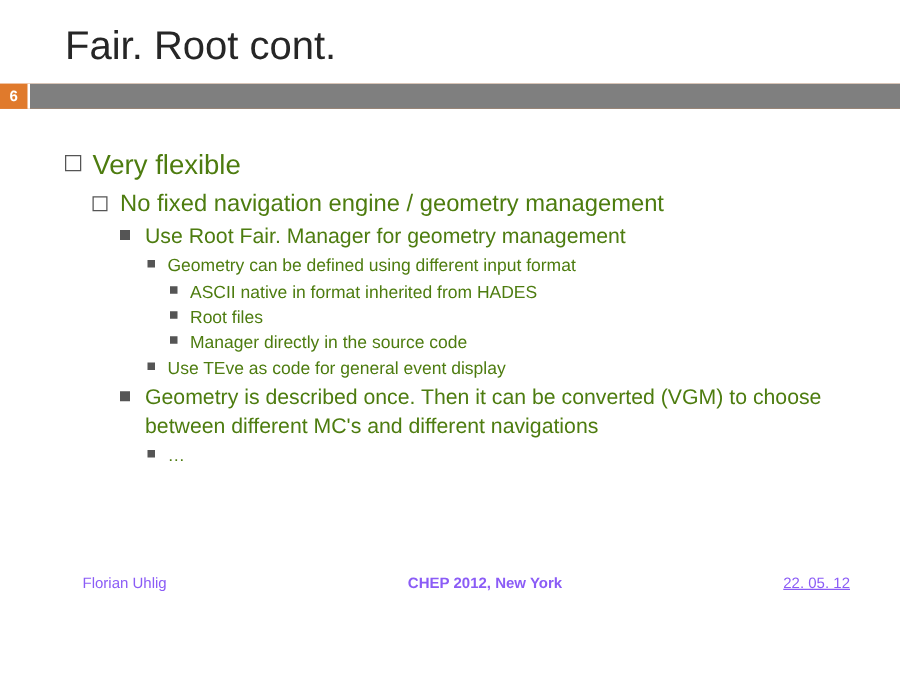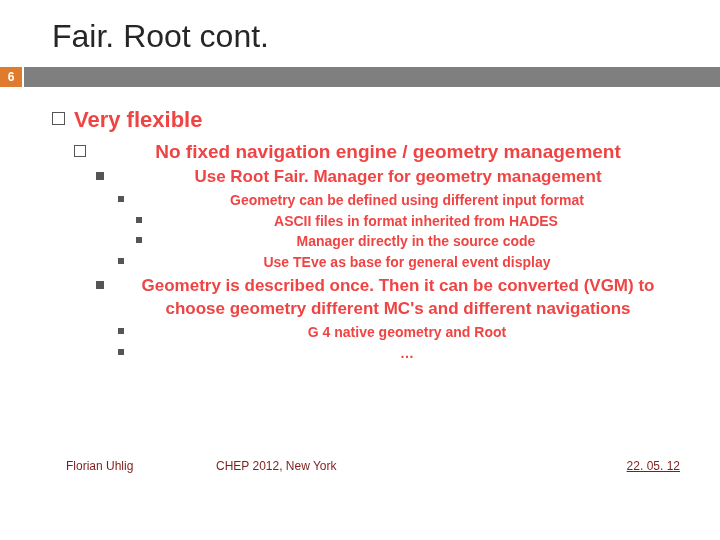--- a/index.html
+++ b/index.html
@@ -2,38 +2,38 @@
 <html><head>
 <meta charset="utf-8">
 <style>
   * { box-sizing: border-box; margin: 0; padding: 0; }
   html, body { width: 720px; height: 540px; background: #fff; font-family: Arial, Helvetica, sans-serif; color: #333; }
   .slide { position: relative; width: 720px; height: 483px; }
   .title { font-size: 32px; font-weight: normal; color: #262626; padding: 18px 0 12px 52px; }
   .banner { width: 100%; height: 20px; background: #e07a2c; display: flex; align-items: stretch; }
   .page-badge { background: #e07a2c; color: #fff; font-size: 12px; font-weight: bold; width: 24px; display: flex; align-items: center; justify-content: center; border-right: 2px solid #fff; }
   .banner-rest { flex: 1; background: #7f7f7f; }
-  .content { padding: 18px 40px 0 52px; font-size: 17px; color: #ef4444; line-height: 1.35; font-weight: bold; }
+  .content { padding: 30px 40px 0 52px; font-size: 17px; color: #4d7c0f; line-height: 1.35; }
   ul { list-style: none; }
   .lvl1 > li { padding-left: 22px; position: relative; margin-bottom: 2px; font-size: 22px; }
   .lvl1 > li::before { content: ""; position: absolute; left: 0; top: 7px; width: 11px; height: 11px; border: 1.5px solid #555; background: #fff; }
   .lvl2 { margin-top: 4px; }
-  .lvl2 > li { padding-left: 22px; position: relative; font-size: 19px; margin-bottom: 2px; text-align: center; }
+  .lvl2 > li { padding-left: 22px; position: relative; font-size: 19px; margin-bottom: 2px; }
   .lvl2 > li::before { content: ""; position: absolute; left: 0; top: 6px; width: 10px; height: 10px; border: 1.5px solid #555; background: #fff; }
   .lvl3 { margin-top: 2px; }
   .lvl3 > li { padding-left: 20px; position: relative; font-size: 17px; margin-bottom: 3px; }
   .lvl3 > li::before { content: ""; position: absolute; left: 0; top: 6px; width: 8px; height: 8px; background: #555; }
   .lvl4 { margin-top: 2px; }
   .lvl4 > li { padding-left: 18px; position: relative; font-size: 14px; margin-bottom: 2px; }
   .lvl4 > li::before { content: ""; position: absolute; left: 2px; top: 5px; width: 6px; height: 6px; background: #555; }
   .lvl5 { margin-top: 2px; }
   .lvl5 > li { padding-left: 18px; position: relative; font-size: 14px; margin-bottom: 1px; }
   .lvl5 > li::before { content: ""; position: absolute; left: 2px; top: 5px; width: 6px; height: 6px; background: #555; }
-  .footer { position: absolute; bottom: 10px; left: 0; width: 100%; display: flex; justify-content: space-between; align-items: flex-end; padding: 0 40px 0 66px; font-size: 12px; color: #7f1d1d; margin-top: 17px; }
-  .footer-center { text-align: left; flex: 1; }
+  .footer { position: absolute; bottom: 10px; left: 0; width: 100%; display: flex; justify-content: space-between; align-items: flex-end; padding: 0 40px 0 66px; font-size: 12px; color: #8b5cf6; margin-top: 17px; }
+  .footer-center { text-align: center; flex: 1; font-weight: bold; }
   .footer-left { width: 150px; text-align: left; }
   .footer-right { width: 120px; text-align: right; text-decoration: underline; }
 </style>
 </head>
 <body>
 
 <div class="slide">
   <div class="title">Fair. Root cont.</div>
 
   <div class="banner">
@@ -48,31 +48,31 @@
         <ul class="lvl2">
           <li>
             <span>No fixed navigation engine / geometry management</span>
             <ul class="lvl3">
               <li>
                 <span>Use Root Fair. Manager for geometry management</span>
                 <ul class="lvl4">
                   <li>
                     <span>Geometry can be defined using different input format</span>
                     <ul class="lvl5">
-                      <li><span>ASCII files in format inherited from HADES</span></li>
+                      <li><span>ASCII native in format inherited from HADES</span></li>
+                      <li><span>Root files</span></li>
                       <li><span>Manager directly in the source code</span></li>
                     </ul>
                   </li>
-                  <li><span>Use TEve as base for general event display</span></li>
+                  <li><span>Use TEve as code for general event display</span></li>
                 </ul>
               </li>
               <li>
-                <span>Geometry is described once. Then it can be converted (VGM) to choose geometry different MC's and different navigations</span>
+                <span>Geometry is described once. Then it can be converted (VGM) to choose between different MC's and different navigations</span>
                 <ul class="lvl4">
-                  <li><span>G 4 native geometry and Root</span></li>
                   <li><span>…</span></li>
                 </ul>
               </li>
             </ul>
           </li>
         </ul>
       </li>
     </ul>
   </div>
 

